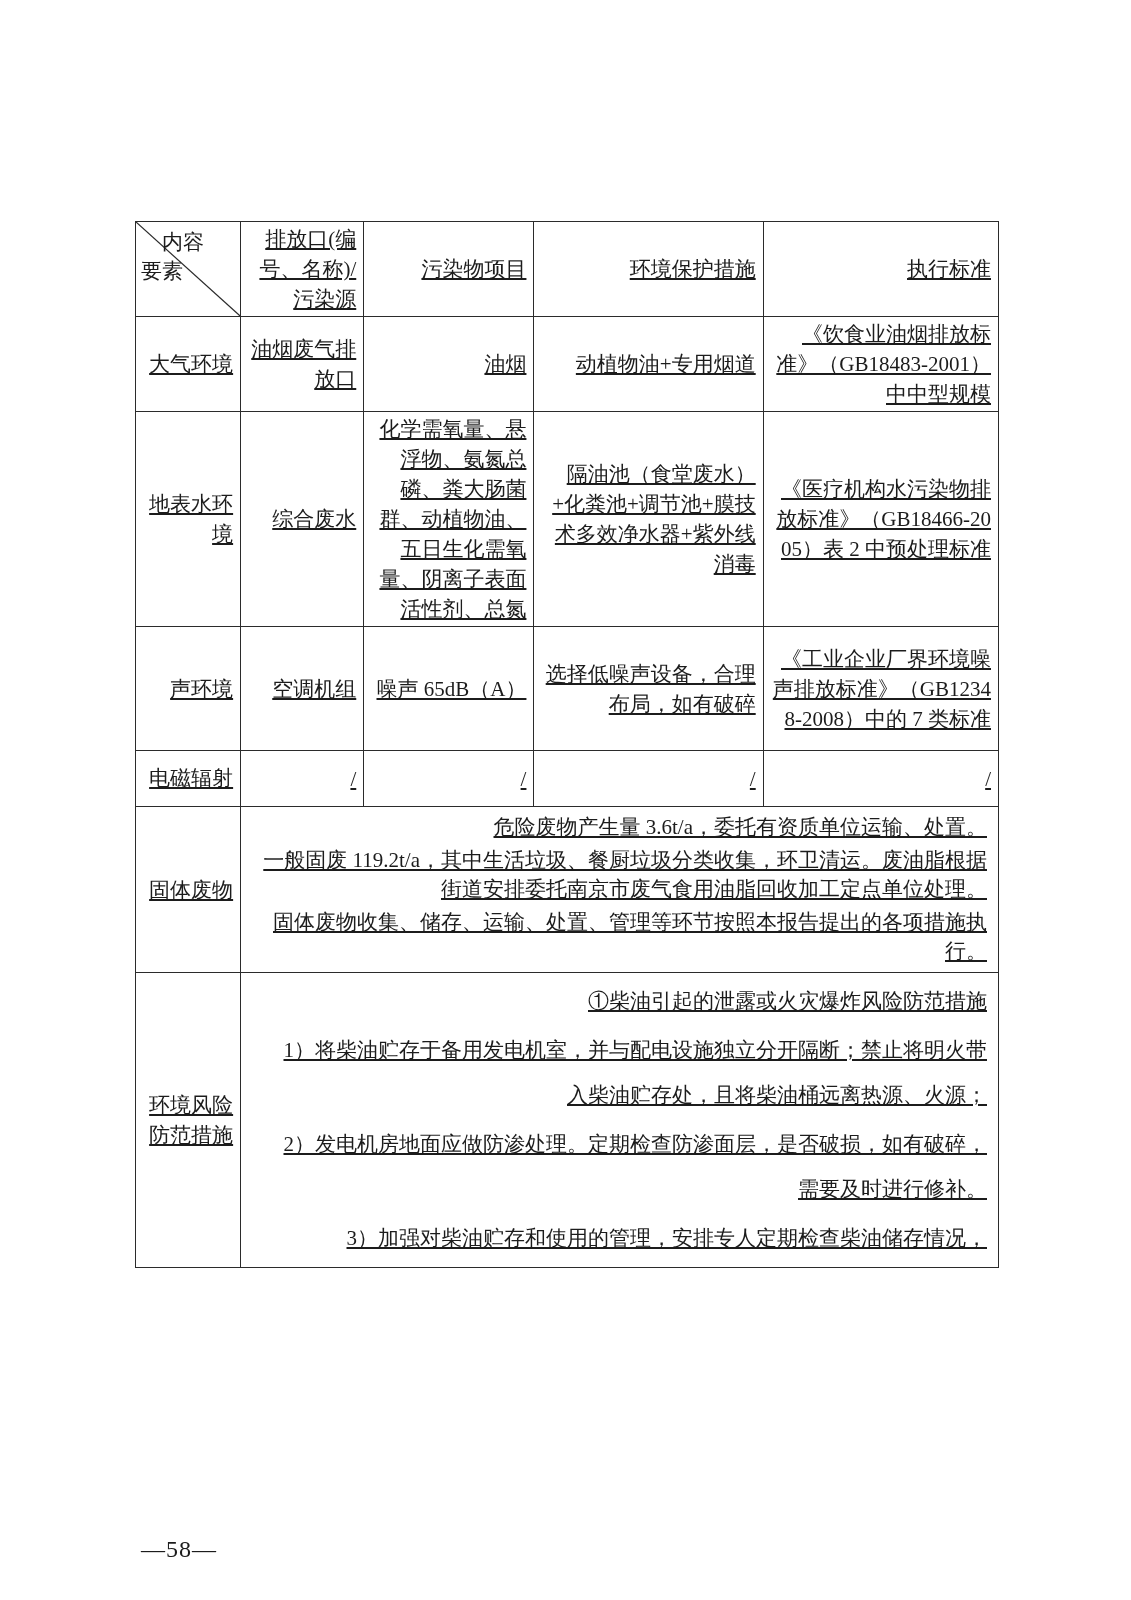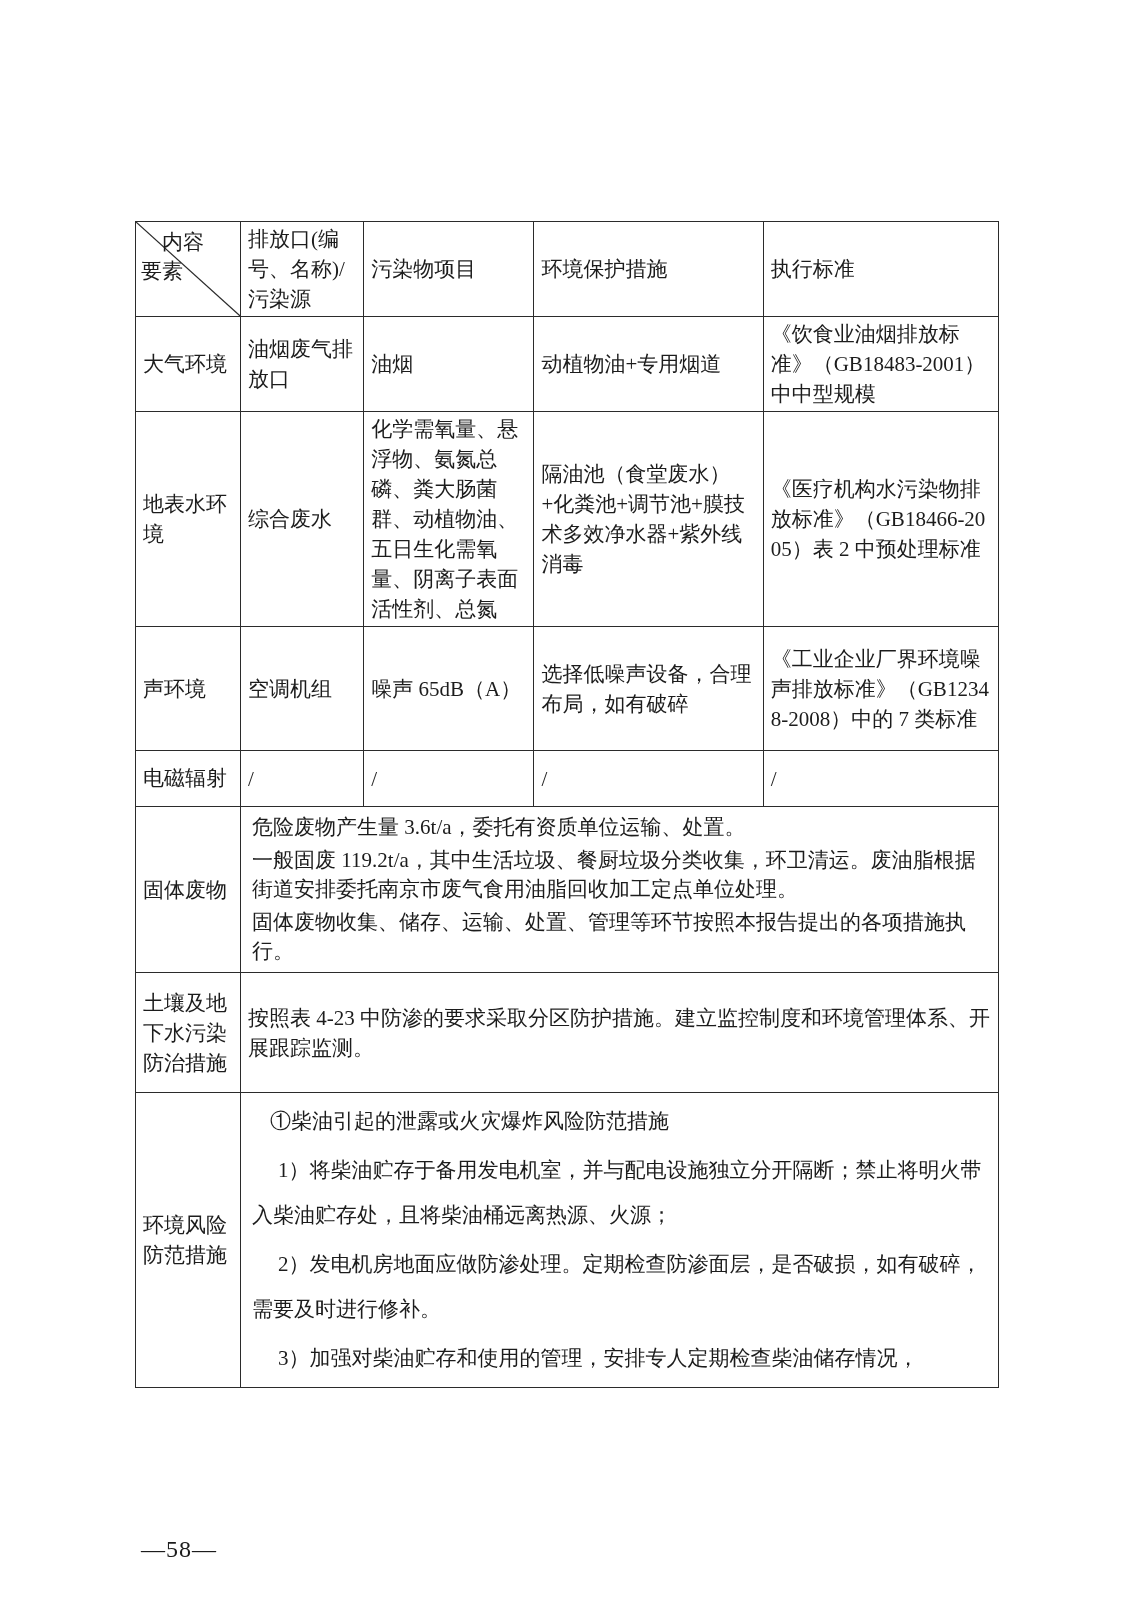--- a/index.html
+++ b/index.html
@@ -31,25 +31,26 @@
     top: 221px;
     width: 864px;
     border-collapse: collapse;
     table-layout: fixed;
     font-size: 21px;
     color: #1c1c1c;
   }
   table.checklist td {
     border: 1.5px solid #2b2b2b;
     vertical-align: middle;
-    text-align: left;
+    text-align: right;
     line-height: 30px;
     padding: 2px 7px;
     overflow: hidden;
     word-break: break-all;
+    text-decoration: underline;
   }
   td.label-cell { padding: 2px 11px; }
   td.corner-cell { position: relative; padding: 0; }
   .corner-cell svg { position: absolute; top: 0; left: 0; width: 100%; height: 100%; display: block; }
   .corner-top  { position: absolute; top: 8px;  left: 26px; line-height: 24px; }
   .corner-bottom { position: absolute; top: 37px; left: 5px; line-height: 24px; }
   td.merged-cell {
     text-align: left;
     padding: 4px 8px;
   }
@@ -131,24 +132,20 @@
 
     <tr style="height:155px">
       <td class="label-cell">固体废物</td>
       <td colspan="4" class="merged-cell tight">
         <p>危险废物产生量 3.6t/a，委托有资质单位运输、处置。</p>
         <p>一般固废 119.2t/a，其中生活垃圾、餐厨垃圾分类收集，环卫清运。废油脂根据街道安排委托南京市废气食用油脂回收加工定点单位处理。</p>
         <p>固体废物收集、储存、运输、处置、管理等环节按照本报告提出的各项措施执行。</p>
       </td>
     </tr>
 
-    <tr style="height:120px">
-      <td class="label-cell">土壤及地下水污染防治措施</td>
-      <td colspan="4" class="merged-cell tight">按照表 4-23 中防渗的要求采取分区防护措施。建立监控制度和环境管理体系、开展跟踪监测。</td>
-    </tr>
 
 
     <tr style="height:268px">
       <td class="label-cell">环境风险防范措施</td>
       <td colspan="4" class="merged-cell risk-cell">
         <p class="indented-sm">①柴油引起的泄露或火灾爆炸风险防范措施</p>
         <p class="indented">1）将柴油贮存于备用发电机室，并与配电设施独立分开隔断；禁止将明火带入柴油贮存处，且将柴油桶远离热源、火源；</p>
         <p class="indented">2）发电机房地面应做防渗处理。定期检查防渗面层，是否破损，如有破碎，需要及时进行修补。</p>
         <p class="indented">3）加强对柴油贮存和使用的管理，安排专人定期检查柴油储存情况，</p>
       </td>

